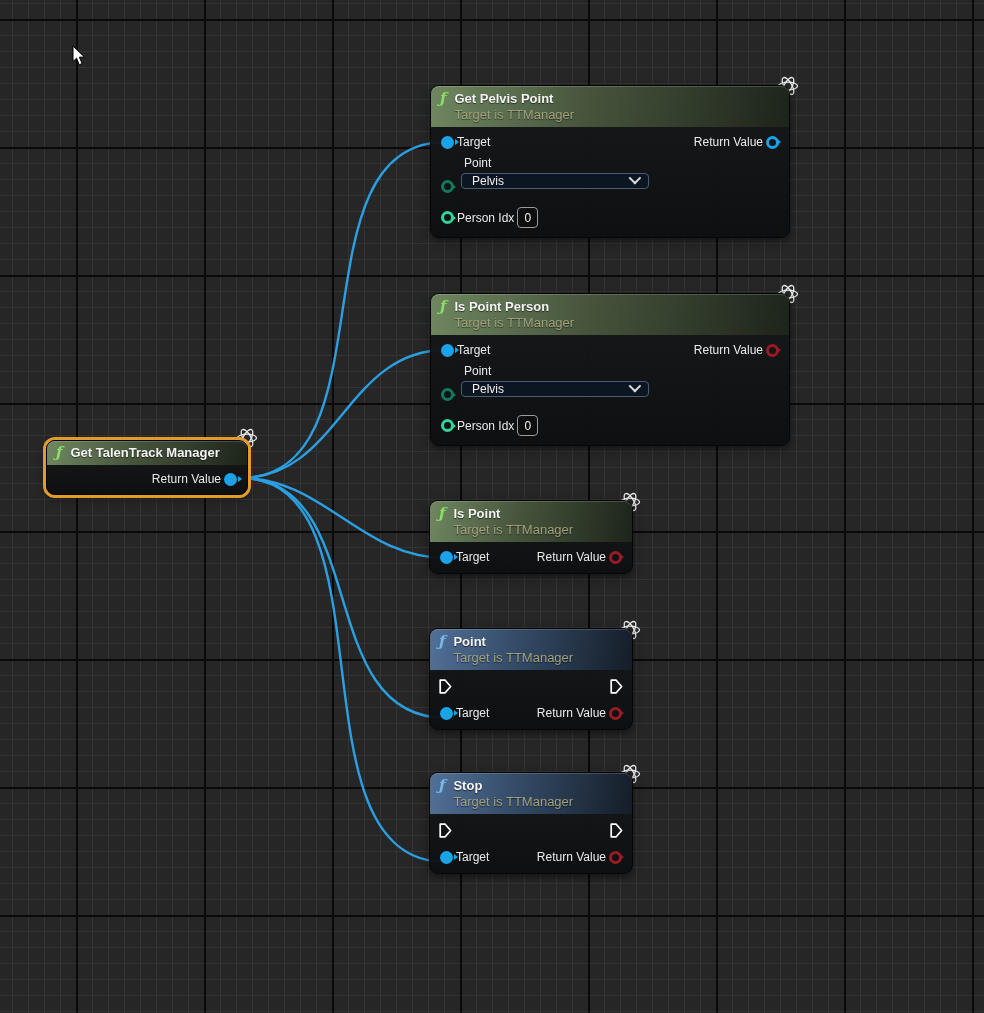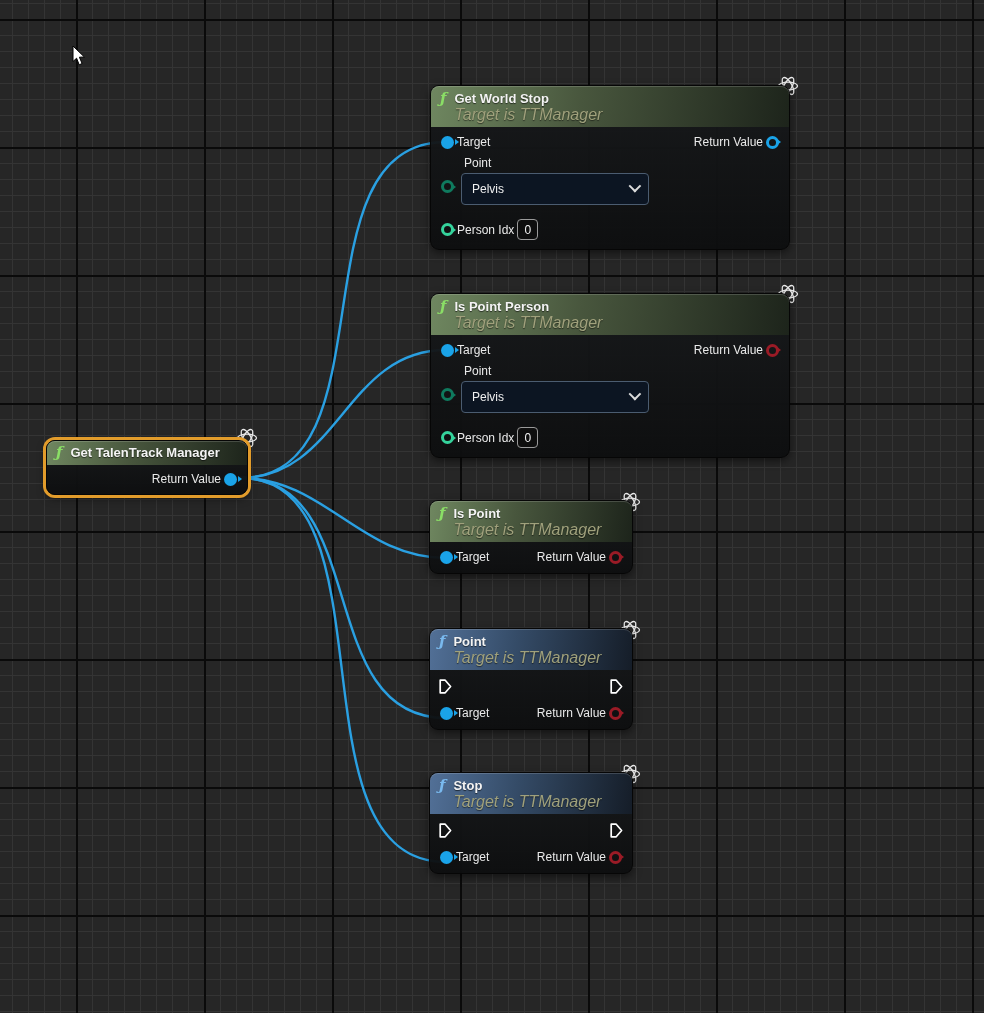--- a/index.html
+++ b/index.html
@@ -34,21 +34,21 @@
     box-shadow:inset 0 1px 0 rgba(255,255,255,.16);
   }
   .green .header{background:linear-gradient(98deg,#6f8760 0%,#48563d 42%,#1d241b 100%);}
   .blue  .header{background:linear-gradient(98deg,#527097 0%,#354c68 42%,#151d28 100%);}
   .fn{font-style:italic;font-weight:bold;font-size:15px;line-height:17px;
       font-family:"DejaVu Serif", serif;}
   .green .fn{color:#8ade66;}
   .blue .fn{color:#79b9ee;}
   .title{font-weight:bold;font-size:13px;color:#f4f4f4;line-height:17px;
          text-shadow:0 1px 1px rgba(0,0,0,.6);white-space:nowrap;}
-  .subtitle{font-style:italic;font-size:16px;color:#a0a17c;line-height:15px;
+  .subtitle{font-size:13px;color:#a0a17c;line-height:15px;
             text-shadow:0 1px 1px rgba(0,0,0,.5);white-space:nowrap;}
 
   .row{display:flex;align-items:center;justify-content:space-between;
        padding:6px 10px 5px 10px;}
   .side{display:flex;align-items:center;gap:3px;}
   .plabel{color:#e9e9e9;white-space:nowrap;}
 
   .pin{position:relative;flex:none;border-radius:50%;}
   .pin::after{content:'';position:absolute;left:100%;margin-left:1px;top:50%;
     transform:translateY(-50%);
@@ -58,21 +58,21 @@
   .pin.hollow{width:7px;height:7px;border:3px solid var(--c);background:transparent;}
   .obj{--c:#1aa3e8;}
   .bool{--c:#9a1b26;}
   .int{--c:#35d39c;}
   .enum{--c:#0f7a5e;}
 
   .prow{display:flex;gap:7px;padding:2px 10px 4px 10px;}
   .prow .pin{margin-top:24px;}
   .pcol{display:flex;flex-direction:column;gap:3px;}
   .pointlabel{padding-left:3px;}
-  .dropdown{width:188px;height:32px;box-sizing:border-box;
+  .dropdown{width:188px;height:16px;box-sizing:border-box;
     background:#0c1522;border:1px solid #4b5c70;border-radius:4px;
     display:flex;align-items:center;justify-content:space-between;
     padding:0 10px;color:#efefef;cursor:pointer;}
   .chev{width:7px;height:7px;border-right:2px solid #dcdcdc;border-bottom:2px solid #dcdcdc;
     transform:rotate(45deg) translateY(-2px);margin-top:-3px;}
   .valbox{min-width:9px;padding:0 5px;height:19px;border:1px solid #9a9a9a;
     border-radius:4px;color:#f0f0f0;display:flex;align-items:center;justify-content:center;
     background:#0e0e0e;font-size:12px;}
   .execrow{display:flex;justify-content:space-between;padding:9px 9px 0 9px;}
   .cursor{position:absolute;left:72px;top:45px;z-index:5;}
@@ -131,21 +131,21 @@
       <span class="plabel">Return Value</span>
       <span class="pin obj filled"></span>
     </span>
   </div>
 </div>
 
 <div class="node green" style="left:430px;top:85px;width:358px;">
   <div class="header">
     <span class="fn">ƒ</span>
     <div>
-      <div class="title">Get World Stop</div>
+      <div class="title">Get Pelvis Point</div>
       <div class="subtitle">Target is TTManager</div>
     </div>
   </div>
   <div class="row" style="padding-top:8px;">
     <span class="side">
       <span class="pin obj filled"></span>
       <span class="plabel">Target</span>
     </span>
     <span class="side">
       <span class="plabel">Return Value</span>

